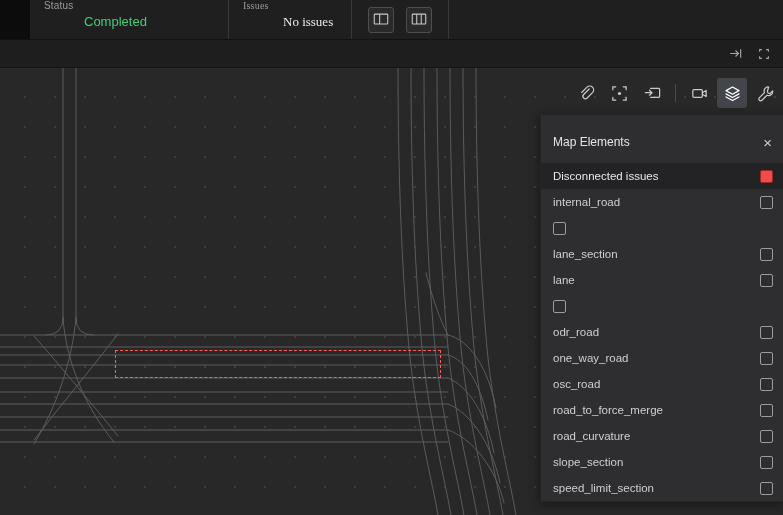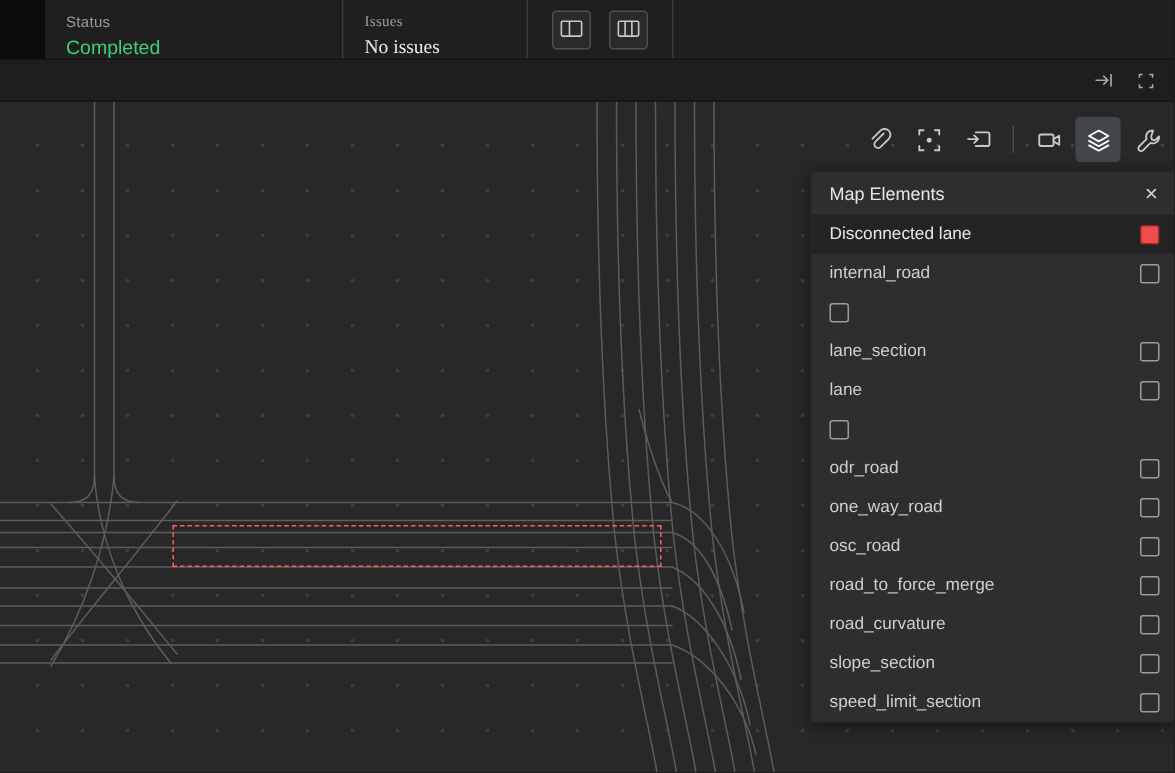--- a/index.html
+++ b/index.html
@@ -15,25 +15,25 @@
     font-family:"Liberation Sans",sans-serif;
     -webkit-font-smoothing:antialiased;
   }
   
   .topbar{
     position:absolute;top:0;left:0;right:0;height:40px;
     background:#1f1f1f;border-bottom:1px solid #121212;
     display:flex;align-items:stretch;
   }
   .topbar-gap{width:30px;background:#0c0c0c;}
-  .tb-section{display:flex;flex-direction:column;justify-content:flex-end;gap:3px;padding:0 14px;}
+  .tb-section{display:flex;flex-direction:column;justify-content:flex-start;gap:3px;padding:0 14px;}
   .tb-section.status{width:198px;}
   .tb-section.issues{width:122px;font-family:Liberation Serif, serif;}
   .tb-label{font-size:10px;color:#9b9b9b;letter-spacing:.2px;}
-  .tb-value{font-size:13px;color:#ececec;}
+  .tb-value{font-size:13px;color:#ececec;margin-left:40px;}
   .tb-value.green{color:var(--green);}
   .tb-divider{width:1px;background:#3a3a3a;}
   .tb-buttons{display:flex;align-items:center;gap:12px;padding:0 16px;}
   .tb-btn{
     width:26px;height:26px;border:1px solid #4e4e4e;border-radius:3px;
     background:#2a2a2a;display:flex;align-items:center;justify-content:center;
     color:#c9c9c9;cursor:pointer;padding:0;
   }
   .tb-btn svg{display:block;}
   
@@ -70,22 +70,22 @@
   }
   .ct-btn.active{background:#42464a;color:#ffffff;}
   .ct-divider{width:1px;height:18px;background:#4a4a4a;margin:0 5px;}
   
   .panel{
     position:absolute;top:46px;right:0;width:243px;
     background:#2e2e30;border:1px solid #242424;border-right:none;
     box-shadow:0 2px 10px rgba(0,0,0,.45);
   }
   .panel-header{
-    height:28px;display:flex;align-items:center;justify-content:space-between;
-    padding:0 10px 0 12px;color:#e6e6e6;font-size:12px;
+    height:28px;display:flex;align-items:flex-start;justify-content:space-between;
+    padding:0 10px 0 12px;color:#e6e6e6;font-size:12px;margin-top:20px;
   }
   .panel-close{color:#cfcfcf;font-size:15px;line-height:1;cursor:pointer;padding:0 1px;}
   .panel-list{display:flex;flex-direction:column;}
   .row{
     height:26px;display:flex;align-items:center;justify-content:space-between;
     padding:0 10px 0 12px;color:#cfcfcf;font-size:11.5px;cursor:pointer;
   }
   .row.highlighted{background:#232325;color:#e8e8e8;}
   .cb{
     width:13px;height:13px;border:1px solid #9c9c9c;border-radius:2px;
@@ -222,21 +222,21 @@
       </button>
     </div>
 
     <div class="panel">
       <div class="panel-header">
         <span>Map Elements</span>
         <span class="panel-close">×</span>
       </div>
       <div class="panel-list">
   <div class="row highlighted">
-    <span>Disconnected lane</span>
+    <span>Disconnected issues</span>
     <span class="cb checked"></span>
   </div>
 
   <div class="row">
     <span>internal_road</span>
     <span class="cb"></span>
   </div>
 
   <div class="row">
     <span class="cb"></span>

